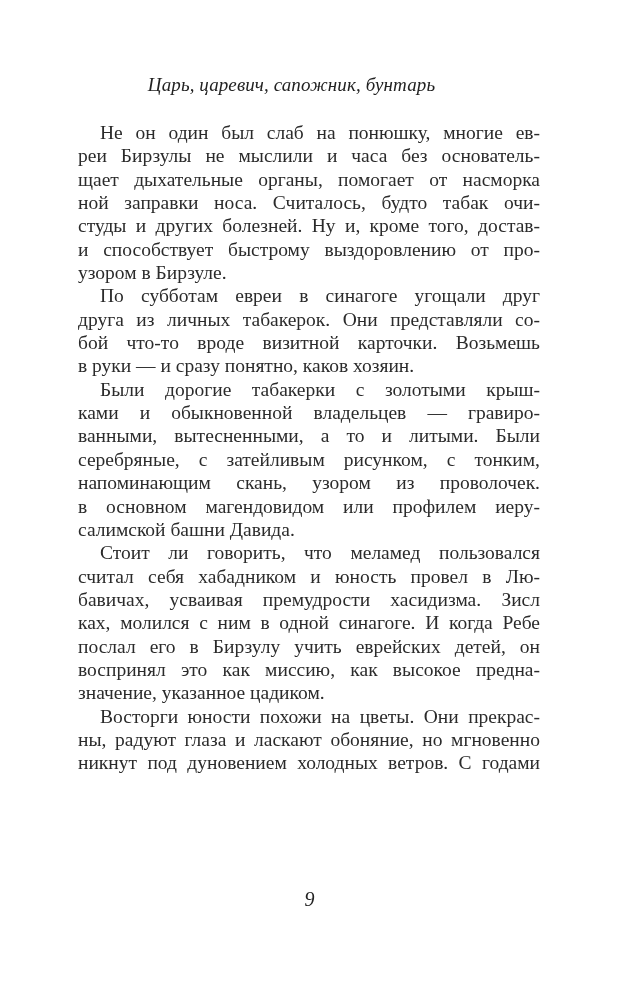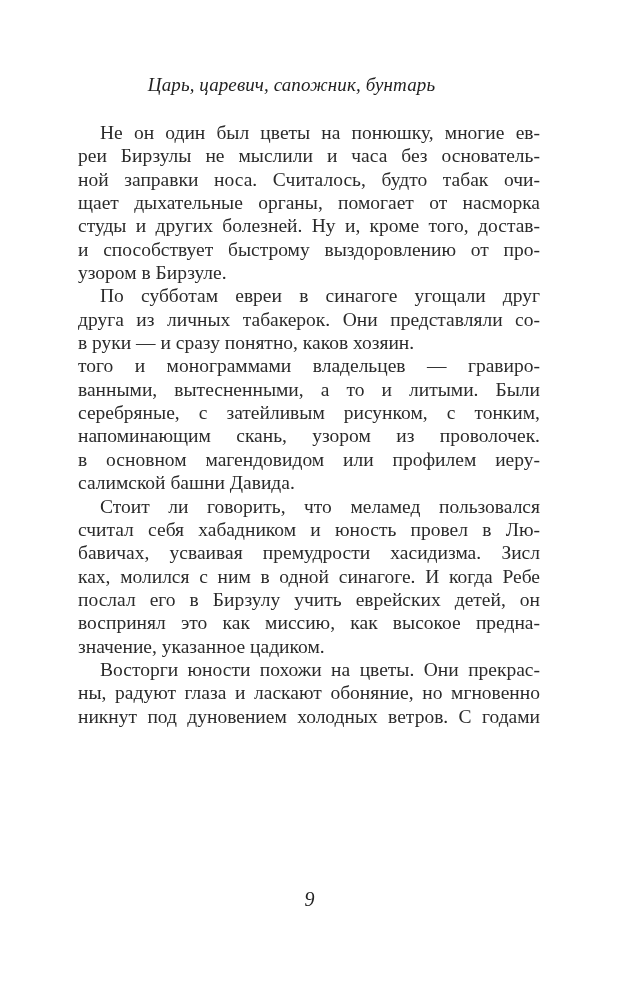--- a/index.html
+++ b/index.html
@@ -63,37 +63,39 @@
     }
   </style>
 </head>
 <body>
 
 <div class="running-head">Царь, царевич, сапожник, бунтарь</div>
 
 <div class="text-block">
 
   <div>
-    <span class="line indent">Не он один был цветы на понюшку, многие ев-</span>
+    <span class="line indent">Не он один был слаб на понюшку, многие ев-</span>
     <span class="line">реи Бирзулы не мыслили и часа без основатель-</span>
+    <span class="line">щает дыхательные органы, помогает от насморка</span>
     <span class="line">ной заправки носа. Считалось, будто табак очи-</span>
-    <span class="line">щает дыхательные органы, помогает от насморка</span>
     <span class="line">студы и других болезней. Ну и, кроме того, достав-</span>
     <span class="line">и способствует быстрому выздоровлению от про-</span>
     <span class="line last">узором в Бирзуле.</span>
   </div>
 
   <div>
     <span class="line indent">По субботам евреи в синагоге угощали друг</span>
     <span class="line">друга из личных табакерок. Они представляли со-</span>
+    <span class="line">бой что-то вроде визитной карточки. Возьмешь</span>
     <span class="line last">в руки — и сразу понятно, каков хозяин.</span>
   </div>
 
   <div>
-    <span class="line">того и монограммами владельцев — гравиро-</span>
+    <span class="line indent">Были дорогие табакерки с золотыми крыш-</span>
+    <span class="line">ками и обыкновенной владельцев — гравиро-</span>
     <span class="line">ванными, вытесненными, а то и литыми. Были</span>
     <span class="line">серебряные, с затейливым рисунком, с тонким,</span>
     <span class="line">напоминающим скань, узором из проволочек.</span>
     <span class="line">в основном магендовидом или профилем иеру-</span>
     <span class="line last">салимской башни Давида.</span>
   </div>
 
   <div>
     <span class="line indent">Стоит ли говорить, что меламед пользовался</span>
     <span class="line">считал себя хабадником и юность провел в Лю-</span>

